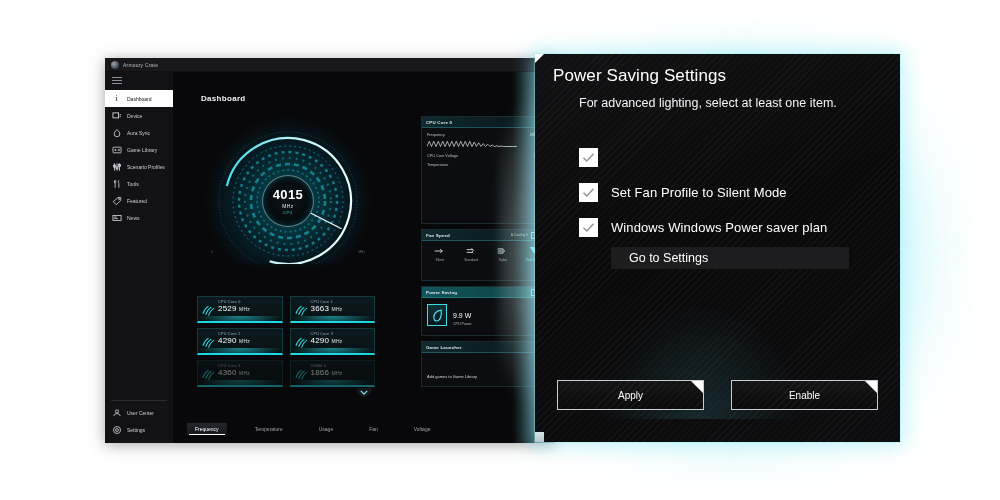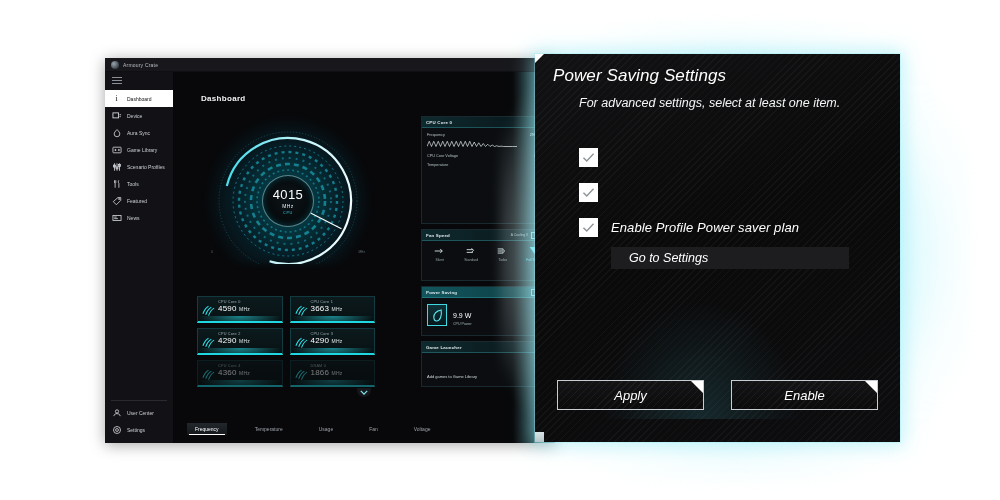--- a/index.html
+++ b/index.html
@@ -86,21 +86,21 @@
   .gauge-svg { position: absolute; inset: 0; }
   .gauge-center {
     position: absolute; left: 50%; top: 58%;
     transform: translate(-50%,-50%);
     width: 52px; height: 52px; border-radius: 50%;
     background: radial-gradient(circle at 50% 45%, #0c1418 0%, #05080a 75%);
     border: 1px solid rgba(160,235,245,.55);
     display: flex; flex-direction: column; align-items: center; justify-content: center;
     box-shadow: 0 0 7px rgba(0,200,230,.28) inset;
   }
-  .gauge-val { font-size: 13px; color: #ffffff; letter-spacing: .4px; line-height: 1; font-weight: 400; }
+  .gauge-val { font-size: 13px; color: #ffffff; letter-spacing: .4px; line-height: 1; font-weight: 700; }
   .gauge-unit { font-size: 5px; color: #e6eef2; margin-top: 2px; letter-spacing: .4px; }
   .gauge-sub { font-size: 3.6px; color: #35d7ea; margin-top: 2px; letter-spacing: .8px; }
   .gauge-needle {
     position: absolute; left: 50%; top: 58%;
     width: 60px; height: 1px;
     background: linear-gradient(90deg, rgba(255,255,255,.0) 0%, #ffffff 38%, #ffffff 100%);
     transform-origin: 0 50%;
     transform: rotate(27deg);
   }
   .gauge-axis-lbl {
@@ -230,21 +230,20 @@
     filter: blur(6px);
   }
   #dialog {
     position: absolute;
     left: 535px; top: 54px;
     width: 365px; height: 388px;
     background:
       repeating-linear-gradient(135deg, rgba(255,255,255,.035) 0px, rgba(255,255,255,.035) 1px, rgba(0,0,0,0) 1px, rgba(0,0,0,0) 5px),
       linear-gradient(160deg, #121214 0%, #0a0a0b 45%, #0d0d0f 100%);
     box-shadow: 0 0 0 1px rgba(150,235,245,.35), 0 0 18px 4px rgba(150,235,245,.55);
-    font-style: italic;
   }
   #dialog::before { 
     content: ""; position: absolute; left: 0; top: 0;
     border-top: 9px solid #ffffff;
     border-right: 9px solid transparent;
   }
   #dialog::after { 
     content: ""; position: absolute; left: 0; bottom: 0;
     width: 9px; height: 10px;
     background: linear-gradient(180deg, #d9e4e6, #b6c6c9);
@@ -291,21 +290,21 @@
   }
   .btn {
     position: relative; flex: 1 1 0; height: 30px;
     border: 1px solid #c7cdd0;
     background:
       repeating-linear-gradient(135deg, rgba(255,255,255,.05) 0px, rgba(255,255,255,.05) 1px, rgba(0,0,0,0) 1px, rgba(0,0,0,0) 5px),
       linear-gradient(180deg, #141416, #0b0b0c);
     display: flex; align-items: center; justify-content: center;
     overflow: hidden;
   }
-  .btn .btn-lbl { font-size: 13px; color: #ffffff; }
+  .btn .btn-lbl { font-size: 10px; color: #ffffff; }
   .btn::after { 
     content: ""; position: absolute; right: 0; top: 0;
     border-top: 12px solid #ffffff;
     border-left: 12px solid transparent;
   }
 </style>
 </head>
 <body>
 
 <div id="stage">
@@ -460,21 +459,21 @@
           <span class="gauge-axis-lbl" style="left:8px;top:136px">0</span>
           <span class="gauge-axis-lbl" style="right:8px;top:136px">MHz</span>
         </div>
 
         <div class="core-grid">
           <div class="core-card">
             <svg class="core-wave" viewBox="0 0 16 16" fill="none" stroke="currentColor" stroke-width="1.1">
                 <path d="M2 12c2-5 4-7 6-8M5 13c2-5 4-7 6-8M8 14c2-5 4-7 6-8"></path>
               </svg>
             <div class="core-name">CPU Core 0</div>
-            <div class="core-freq"><span>4590</span> <span class="u">MHz</span></div>
+            <div class="core-freq"><span>2529</span> <span class="u">MHz</span></div>
           </div>
           <div class="core-card">
             <svg class="core-wave" viewBox="0 0 16 16" fill="none" stroke="currentColor" stroke-width="1.1">
                 <path d="M2 12c2-5 4-7 6-8M5 13c2-5 4-7 6-8M8 14c2-5 4-7 6-8"></path>
               </svg>
             <div class="core-name">CPU Core 1</div>
             <div class="core-freq"><span>3663</span> <span class="u">MHz</span></div>
           </div>
           <div class="core-card">
             <svg class="core-wave" viewBox="0 0 16 16" fill="none" stroke="currentColor" stroke-width="1.1">
@@ -628,48 +627,49 @@
       </div>
     </div>
   </div>
 
   <div id="dialog-glow"></div>
 
   <div id="dialog">
     <div class="dlg-soft"></div>
 
     <div class="dlg-title">Power Saving Settings</div>
-    <div class="dlg-sub">For advanced settings, select at least one item.</div>
+    <div class="dlg-sub">For advanced lighting, select at least one item.</div>
 
     <div class="opt-list">
 
 
       <div class="opt">
         <span class="cbox">
           <svg width="13" height="11" viewBox="0 0 14 12" fill="none" stroke="#8e9397" stroke-width="1.5">
               <path d="M1.5 6.2l3.6 3.6L12.5 2"></path>
             </svg>
         </span>
       </div>
 
       <div class="opt">
         <span class="cbox">
           <svg width="13" height="11" viewBox="0 0 14 12" fill="none" stroke="#8e9397" stroke-width="1.5">
               <path d="M1.5 6.2l3.6 3.6L12.5 2"></path>
             </svg>
         </span>
+        <span class="opt-lbl">Set Fan Profile to Silent Mode</span>
       </div>
 
       <div class="opt">
         <span class="cbox">
           <svg width="13" height="11" viewBox="0 0 14 12" fill="none" stroke="#8e9397" stroke-width="1.5">
               <path d="M1.5 6.2l3.6 3.6L12.5 2"></path>
             </svg>
         </span>
-        <span class="opt-lbl">Enable Profile Power saver plan</span>
+        <span class="opt-lbl">Windows Windows Power saver plan</span>
       </div>
 
       <div class="goto">
         <span class="goto-lbl">Go to Settings</span>
       </div>
     </div>
 
     <div class="dlg-actions">
       <div class="btn">
         <span class="btn-lbl">Apply</span>

